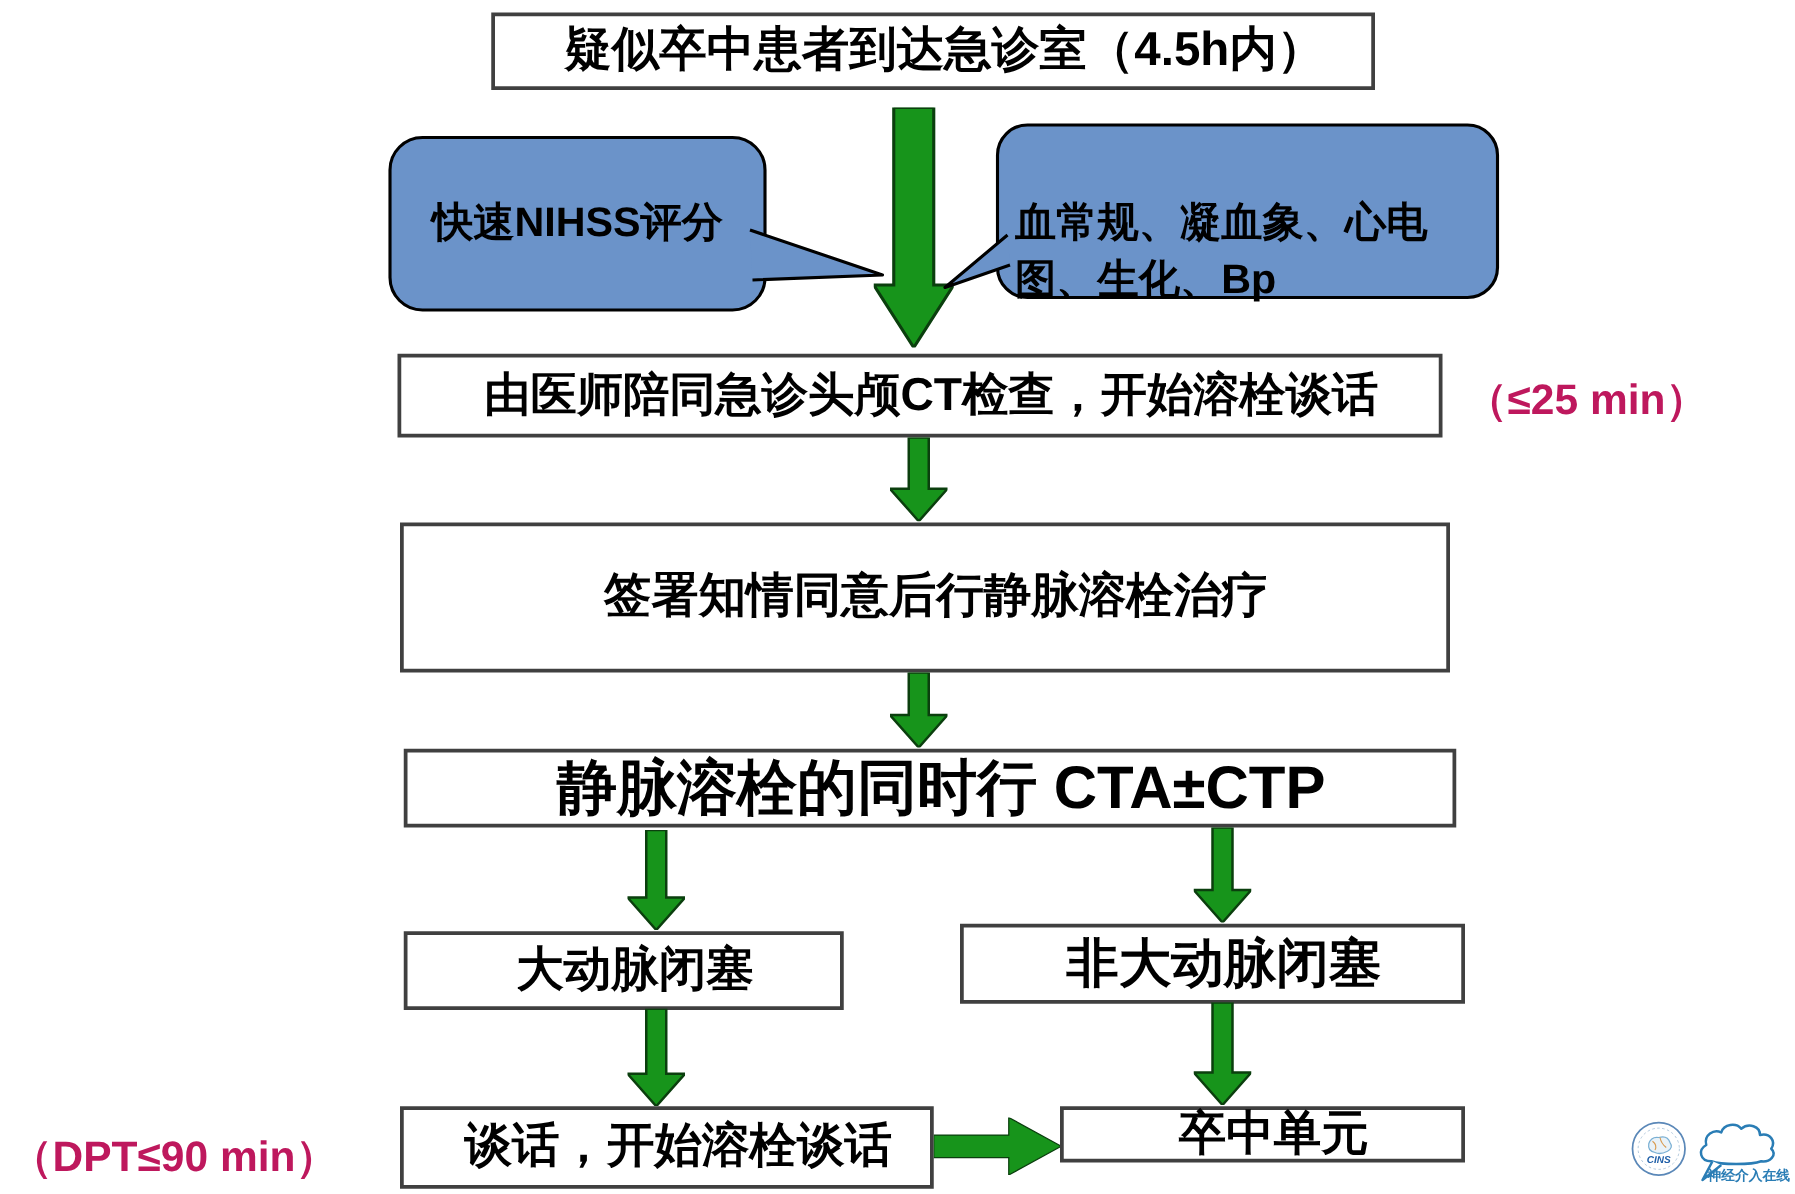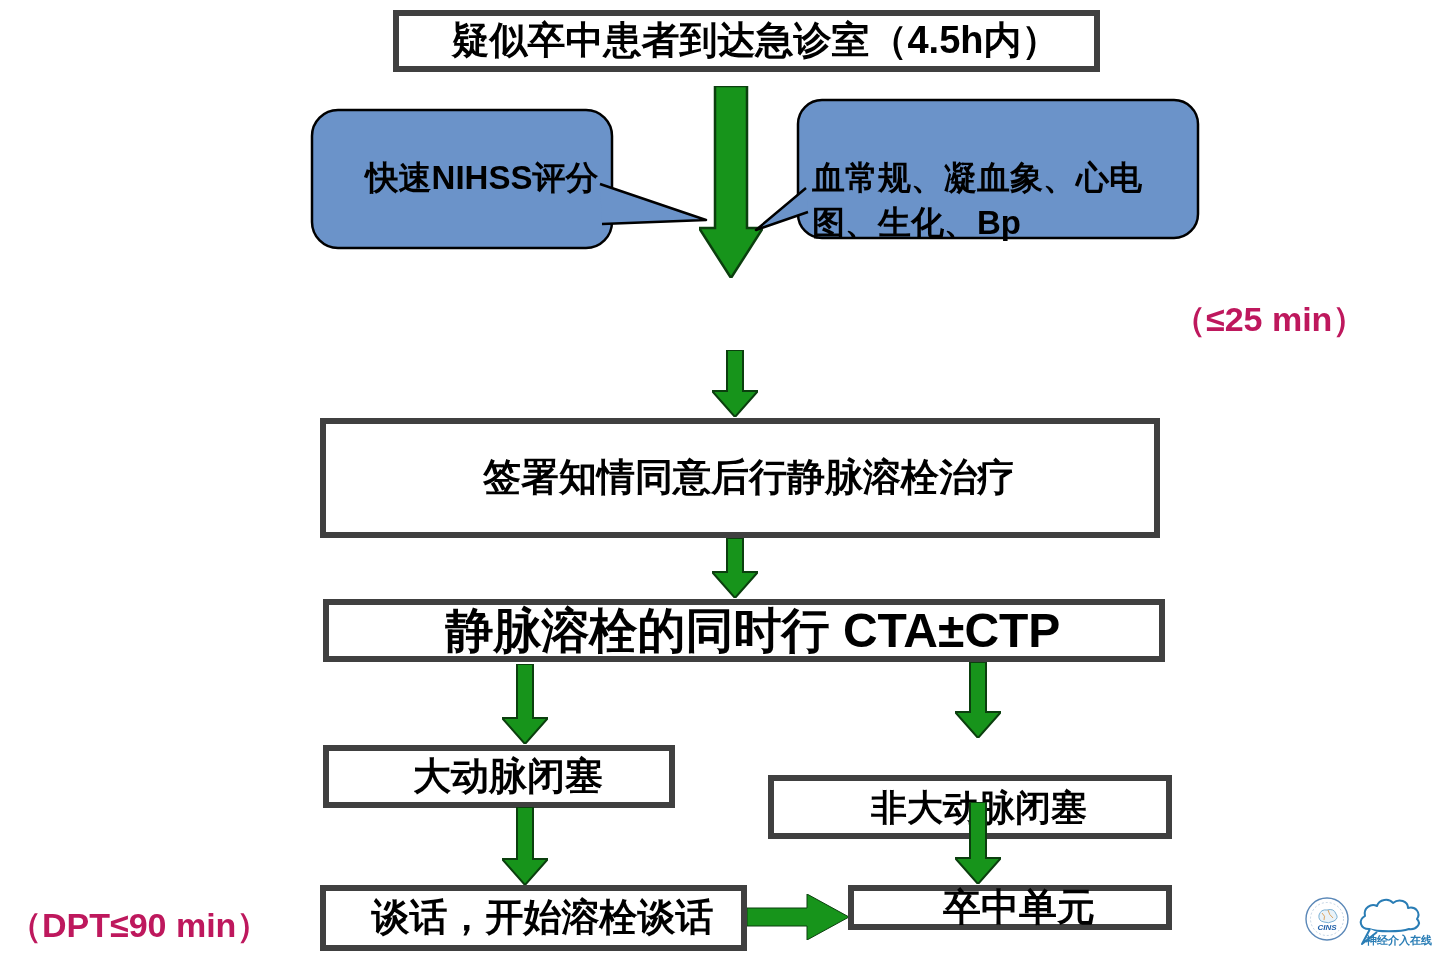--- a/index.html
+++ b/index.html
@@ -1,19 +1,19 @@
 <!DOCTYPE html>
 <html><head>
 <meta charset="utf-8">
 <style>
   html,body{margin:0;padding:0;background:#fff;}
   body{font-family:"Liberation Sans","DejaVu Sans",sans-serif;}
   .canvas{position:relative;width:1436px;height:955px;background:#ffffff;overflow:hidden;}
   .box{
-    position:absolute;border:6px solid #404040;background:#fff;box-sizing:border-box;
+    position:absolute;border:3px solid #404040;background:#fff;box-sizing:border-box;
     display:flex;align-items:center;justify-content:center;
     font-weight:bold;color:#000;line-height:1.25;padding-left:18px;
   }
   .note{
     position:absolute;font-weight:bold;color:#be185d;white-space:nowrap;
     font-size:34px;
   }
   .arrow{position:absolute;}
   .callout-shape{position:absolute;}
   .callout-label{
@@ -34,32 +34,35 @@
   </div>
 
   <svg class="arrow" style="left:699px;top:86px;" width="64" height="192" viewBox="0 0 64 192">
     <polygon points="16,0 48,0 48,142 64,142 32,192 0,142 16,142" fill="#17941b" stroke="#0b3f0e" stroke-width="2.5"></polygon>
   </svg>
 
   <svg class="callout-shape" style="left:308px;top:106px;" width="404" height="148" viewBox="0 0 404 148">
     <rect x="4" y="4" width="300" height="138" rx="26" fill="#6b93c9" stroke="#000" stroke-width="2.5"></rect>
     <path d="M292,78 L398,114 L294,118" fill="#6b93c9" stroke="#000" stroke-width="2.5" stroke-linejoin="round"></path>
   </svg>
-  <div class="callout-label" style="left:312px;top:110px;width:300px;height:136px;padding-left:20px;">
+  <div class="callout-label" style="left:312px;top:110px;width:300px;height:136px;">
     <span>快速NIHSS评分</span>
   </div>
 
   <svg class="callout-shape" style="left:742px;top:96px;" width="462" height="152" viewBox="0 0 462 152">
     <rect x="56" y="4" width="400" height="138" rx="24" fill="#6b93c9" stroke="#000" stroke-width="2.5"></rect>
     <path d="M64,92 L14,134 L66,116" fill="#6b93c9" stroke="#000" stroke-width="2.5" stroke-linejoin="round"></path>
   </svg>
   <div class="callout-label left-align" style="left:798px;top:100px;width:386px;height:138px;padding-left:14px;margin-top:32px;">
     <span>血常规、凝血象、心电图、生化、Bp</span>
   </div>
 
+  <div class="box" style="left:318px;top:283px;width:836px;height:67px;font-size:37px;">
+    <span>由医师陪同急诊头颅CT检查，开始溶栓谈话</span>
+  </div>
   <div class="note" style="left:1172px;top:297px;">（≤25 min）</div>
 
   <svg class="arrow" style="left:712px;top:350px;" width="46" height="67" viewBox="0 0 46 67">
     <polygon points="15,0 31,0 31,41 46,41 23,67 0,41 15,41" fill="#17941b" stroke="#0b3f0e" stroke-width="2"></polygon>
   </svg>
 
   <div class="box consent-stack" style="left:320px;top:418px;width:840px;height:120px;font-size:38px;">
     <span>签署知情同意后行静脉溶栓治疗</span>
   </div>
 
@@ -74,21 +77,21 @@
   <svg class="arrow" style="left:502px;top:664px;" width="46" height="80" viewBox="0 0 46 80">
     <polygon points="15,0 31,0 31,54 46,54 23,80 0,54 15,54" fill="#17941b" stroke="#0b3f0e" stroke-width="2"></polygon>
   </svg>
   <svg class="arrow" style="left:955px;top:662px;" width="46" height="76" viewBox="0 0 46 76">
     <polygon points="15,0 31,0 31,50 46,50 23,76 0,50 15,50" fill="#17941b" stroke="#0b3f0e" stroke-width="2"></polygon>
   </svg>
 
   <div class="box" style="left:323px;top:745px;width:352px;height:63px;font-size:38px;">
     <span>大动脉闭塞</span>
   </div>
-  <div class="box" style="left:768px;top:739px;width:404px;height:64px;font-size:36px;margin-top:36px;">
+  <div class="box" style="left:768px;top:739px;width:404px;height:64px;font-size:42px;">
     <span>非大动脉闭塞</span>
   </div>
 
   <svg class="arrow" style="left:502px;top:807px;" width="46" height="78" viewBox="0 0 46 78">
     <polygon points="15,0 31,0 31,52 46,52 23,78 0,52 15,52" fill="#17941b" stroke="#0b3f0e" stroke-width="2"></polygon>
   </svg>
   <svg class="arrow" style="left:955px;top:802px;" width="46" height="82" viewBox="0 0 46 82">
     <polygon points="15,0 31,0 31,56 46,56 23,82 0,56 15,56" fill="#17941b" stroke="#0b3f0e" stroke-width="2"></polygon>
   </svg>
 

